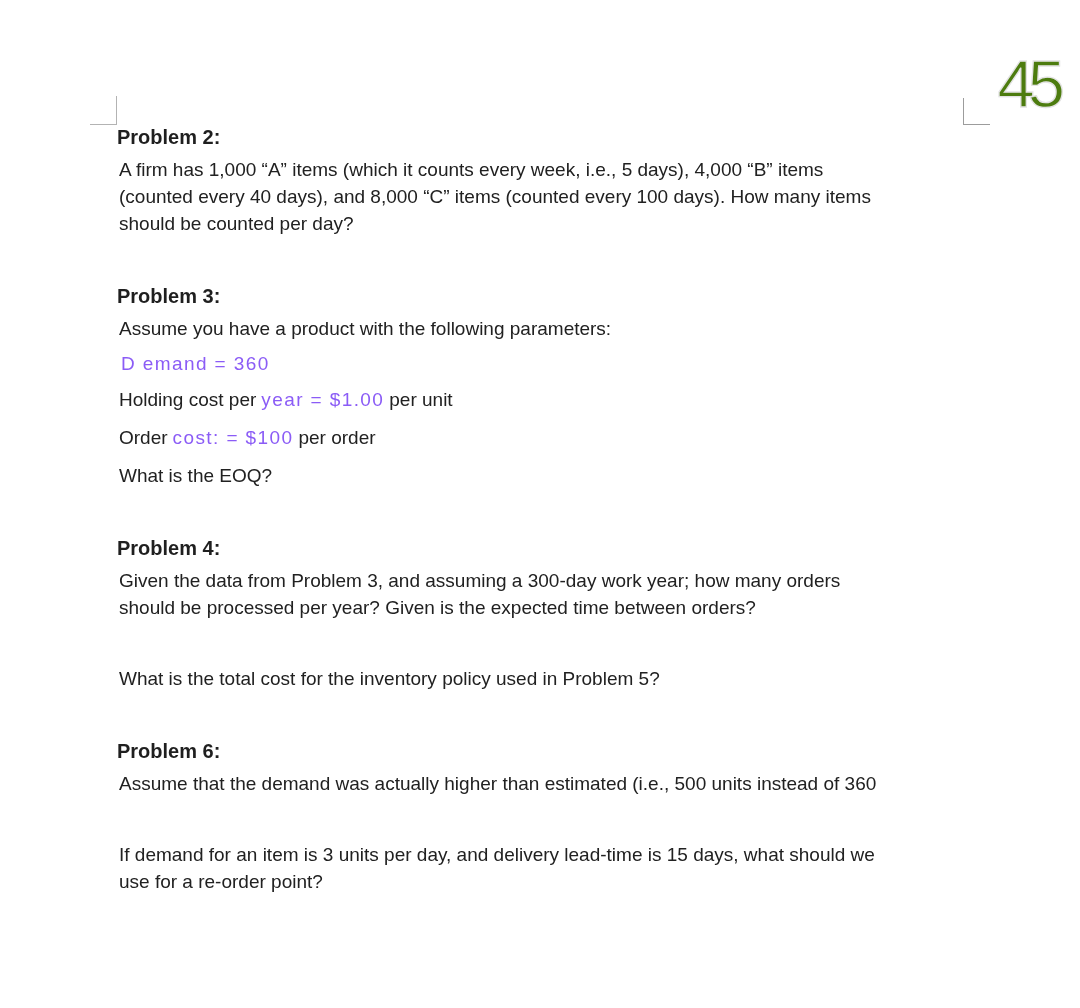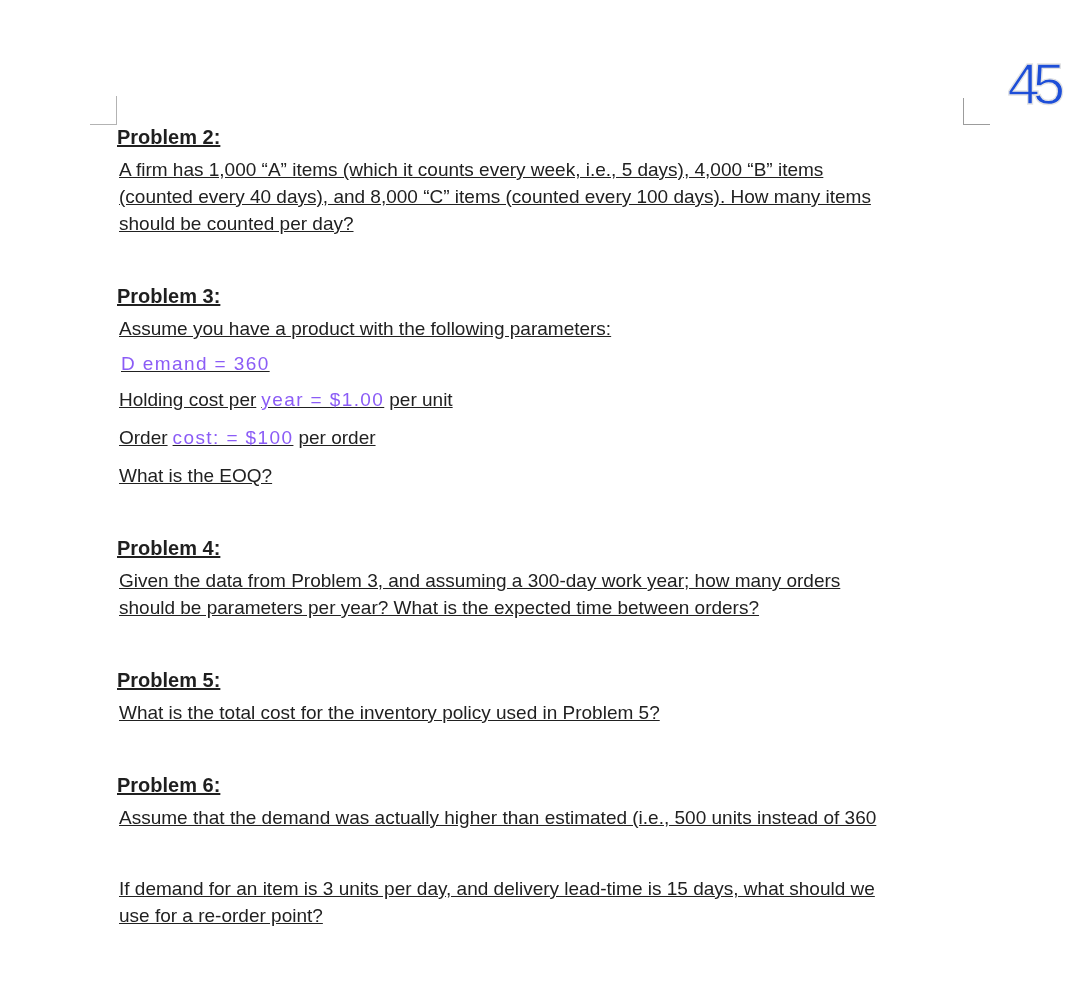--- a/index.html
+++ b/index.html
@@ -35,40 +35,39 @@
     height: 26px;
     border-left: 1px solid #9c9c9c;
     border-bottom: 1px solid #9c9c9c;
   }
 
   
   .page-number {
     position: absolute;
     top: 44px;
     right: 22px;
-    font-size: 58px;
+    font-size: 67px;
     line-height: 80px;
     letter-spacing: -7px;
     font-weight: 400;
-    color: #1d4ed8;
+    color: #4d7c0f;
     -webkit-text-stroke: 1.3px #e3e3e3;
     text-shadow: 0 0 1px #ececec;
     user-select: none;
   }
 
   
   .content {
     position: absolute;
     left: 117px;
     top: 123px;
     width: 845px;
   }
   section.problem {
     margin: 0 0 46px 0;
-    text-decoration: underline;
   }
   .prob-heading {
     font-size: 20px;
     font-weight: 700;
     line-height: 28px;
     margin: 0 0 6px 0;
     color: #1f1f1f;
   }
   p.line {
     font-size: 19px;
@@ -112,25 +111,24 @@
     <p class="line">Assume you have a product with the following parameters:</p>
     <p class="line math-line spaced"><span class="math math-standalone">D emand = 360</span></p>
     <p class="line spaced"><span>Holding cost per</span><span class="math">year = $1.00</span><span>per unit</span></p>
     <p class="line spaced"><span>Order</span><span class="math">cost: = $100</span><span>per order</span></p>
     <p class="line spaced">What is the EOQ?</p>
   </section>
 
   <section class="problem">
     <h2 class="prob-heading">Problem 4:</h2>
     <p class="line">Given the data from Problem 3, and assuming a 300-day work year; how many orders</p>
-    <p class="line">should be parameters per year? What is the expected time between orders?</p>
+    <p class="line">should be processed per year? Given is the expected time between orders?</p>
   </section>
 
   <section class="problem">
-    <h2 class="prob-heading">Problem 5:</h2>
     <p class="line">What is the total cost for the inventory policy used in Problem 5?</p>
   </section>
 
   <section class="problem">
     <h2 class="prob-heading">Problem 6:</h2>
     <p class="line">Assume that the demand was actually higher than estimated (i.e., 500 units instead of 360</p>
   </section>
 
   <section class="problem">
     <p class="line">If demand for an item is 3 units per day, and delivery lead-time is 15 days, what should we</p>

